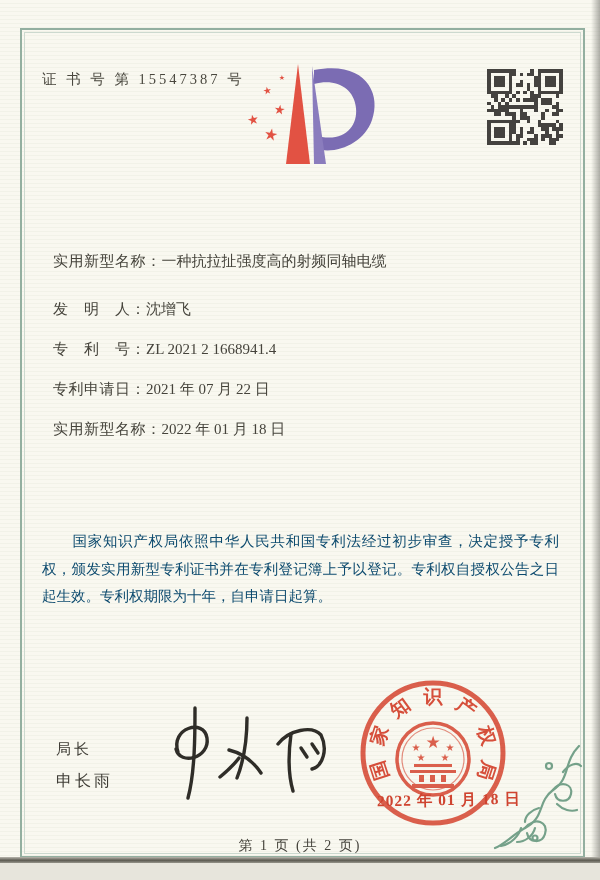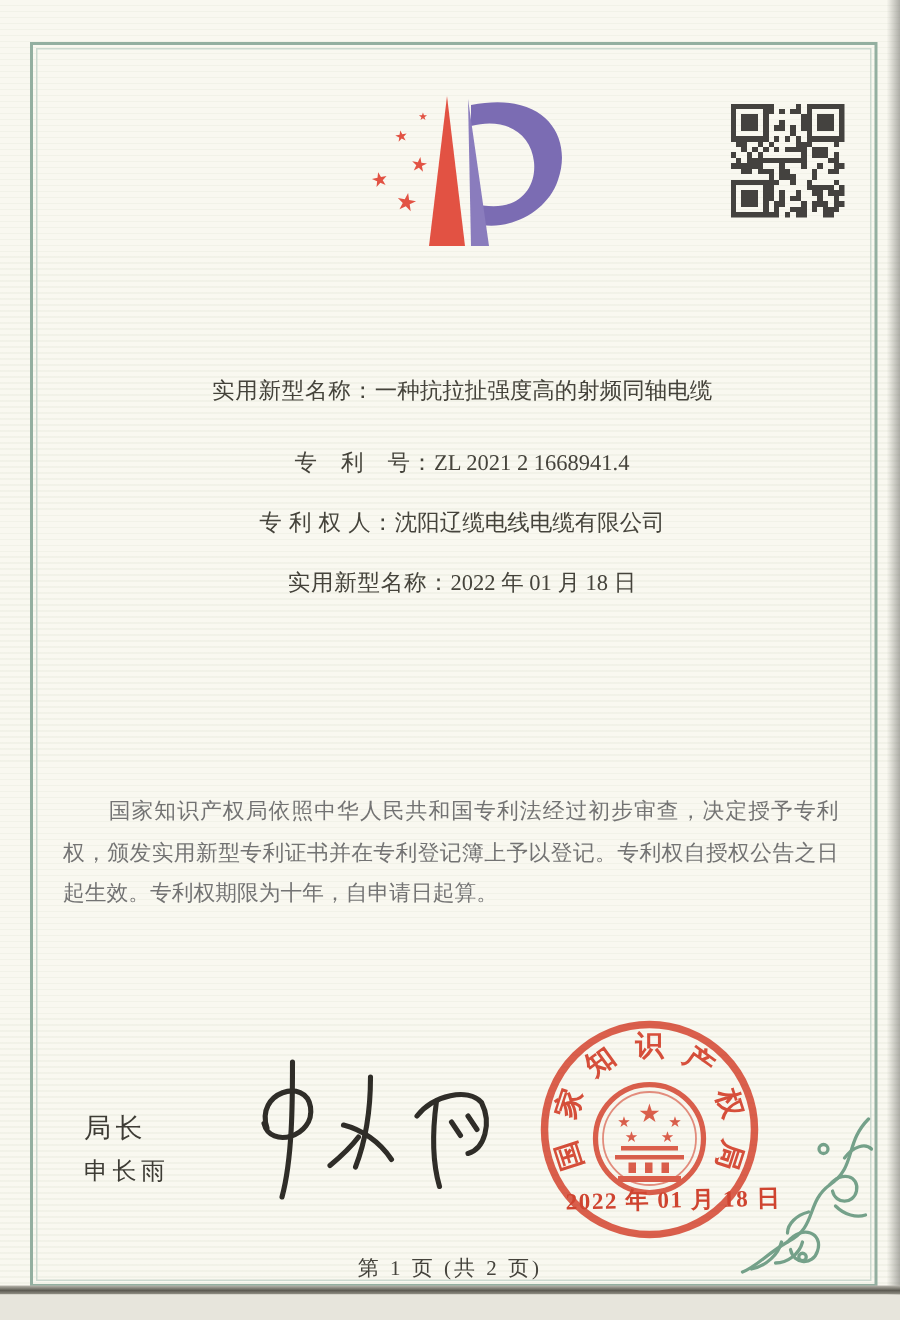--- a/index.html
+++ b/index.html
@@ -8,28 +8,28 @@
   .stage::before{content:'';position:absolute;inset:0;pointer-events:none;
     background:repeating-linear-gradient(0deg, rgba(176,188,160,0.10) 0px, rgba(176,188,160,0.10) 1px, transparent 1px, transparent 4px);}
   .frame{position:absolute;left:20px;top:28px;right:15px;bottom:22px;border:2px solid #93afa0;}
   .frame::after{content:'';position:absolute;inset:2px;border:1px solid #ccd9cf;}
   .cert-no{position:absolute;left:42px;top:70px;font-size:14.5px;letter-spacing:3px;color:#4a483f;}
   .logo{position:absolute;left:224px;top:58px;}
   .qr{position:absolute;left:487px;top:69px;}
   .title{position:absolute;left:0;right:0;top:172px;text-align:center;font-size:34px;font-weight:700;
          letter-spacing:13px;text-indent:13px;color:#3b3a33;}
   .fields{position:absolute;left:53px;top:250px;width:510px;font-size:15px;color:#45433b;}
-  .frow{line-height:22px;margin-bottom:18px;position:relative;white-space:nowrap;text-align:center;}
+  .frow{line-height:22px;margin-bottom:18px;position:relative;white-space:nowrap;}
   .frow:first-child{margin-bottom:26px;}
   .fl{letter-spacing:.5px;}
   .pair2{position:absolute;left:257px;top:0;}
   .paras{position:absolute;left:42px;top:528px;width:517px;font-size:14.5px;line-height:27.5px;
-         color:#737373;text-align:justify;}
+         color:#0c4a6e;text-align:justify;}
   .paras p{margin:0;text-indent:2.1em;}
-  .sign-title{position:absolute;left:56px;top:740px;font-size:18px;letter-spacing:3px;color:#3e3c35;}
+  .sign-title{position:absolute;left:56px;top:740px;font-size:15px;letter-spacing:3px;color:#3e3c35;}
   .sign-name{position:absolute;left:56px;top:771px;font-size:16px;letter-spacing:3px;color:#3e3c35;}
   .sig{position:absolute;left:150px;top:700px;}
   .sealsvg{position:absolute;left:354px;top:674px;mix-blend-mode:multiply;opacity:.95;}
   .seal-date{position:absolute;left:377px;top:790px;font-size:15.5px;letter-spacing:1px;
              color:#cf4430;font-weight:700;transform:rotate(-1deg);}
   .ornament{position:absolute;right:17px;bottom:26px;opacity:.85;}
   .footer{position:absolute;left:0;right:0;top:837px;text-align:center;font-size:14px;
           letter-spacing:2px;color:#45433c;}
   .edge-right{position:absolute;top:0;right:0;bottom:0;width:9px;
     background:linear-gradient(to right, rgba(120,120,115,0), rgba(110,110,105,.55));}
@@ -37,20 +37,21 @@
     background:linear-gradient(to bottom,#b9b7ae,#5d5b52 55%,#96948a);}
   .edge-below{position:absolute;left:0;right:0;top:863px;bottom:0;background:#e7e5dc;}
 </style>
 </head>
 <body>
 
 <div class="stage">
 
   <div class="frame"></div>
 
+  <div class="cert-no">证 书 号 第 15547387 号</div>
 
   <svg class="logo" width="160" height="112" viewBox="0 0 160 112">
     <path d="M90,12 C140,2 158,34 148,62 C140,86 110,98 90,90 L90,77 C118,86 134,70 132,50 C130,30 112,20 90,26 Z" fill="#7b6cb3"></path>
     <polygon points="74,6 86,106 62,106" fill="#e25243"></polygon>
     <polygon points="88,8 102,106 90,106" fill="#8a7cbd"></polygon>
     <g fill="#e25243" font-family="'DejaVu Sans',sans-serif" text-anchor="middle">
       <text x="58" y="22" font-size="7">★</text>
       <text x="44" y="36" font-size="10" transform="rotate(-10 44 36)">★</text>
       <text x="55" y="56" font-size="13" transform="rotate(8 55 56)">★</text>
       <text x="30" y="66" font-size="13" transform="rotate(-12 30 66)">★</text>
@@ -292,24 +293,27 @@
       <rect x="17" y="20" width="1" height="1" fill="#44423f"></rect>
       <rect x="18" y="20" width="1" height="1" fill="#44423f"></rect>
     </svg>
 
 
   <div class="fields">
     <div class="frow">
       <span class="fl">实用新型名称：</span><span class="fv">一种抗拉扯强度高的射频同轴电缆</span>
     </div>
     <div class="frow">
+      <span class="fl">发　明　人：</span><span class="fv">沈增飞</span>
+    </div>
+    <div class="frow">
       <span class="fl">专　利　号：</span><span class="fv">ZL 2021 2 1668941.4</span>
     </div>
     <div class="frow">
-      <span class="fl">专 利 权 人：</span><span class="fv">沈阳辽缆电线电缆有限公司</span>
+      <span class="fl">专利申请日：</span><span class="fv">2021 年 07 月 22 日</span>
     </div>
     <div class="frow">
       <span class="fl">实用新型名称：</span><span class="fv">2022 年 01 月 18 日</span>
     </div>
   </div>
 
   <div class="paras">
     <p>国家知识产权局依照中华人民共和国专利法经过初步审查，决定授予专利权，颁发实用新型专利证书并在专利登记簿上予以登记。专利权自授权公告之日起生效。专利权期限为十年，自申请日起算。</p>
   </div>
 

